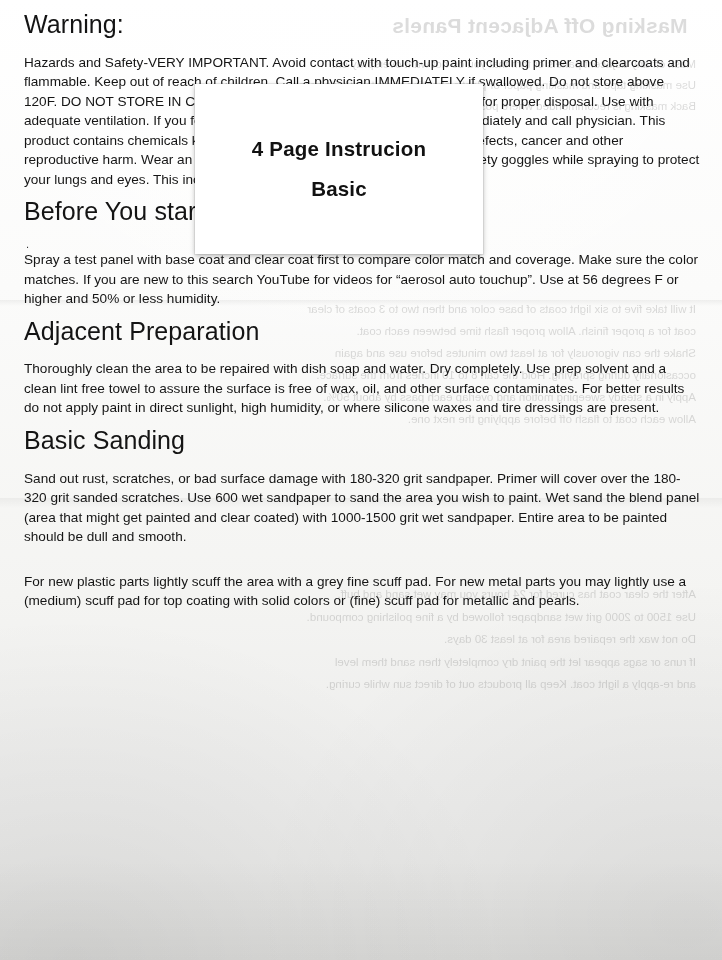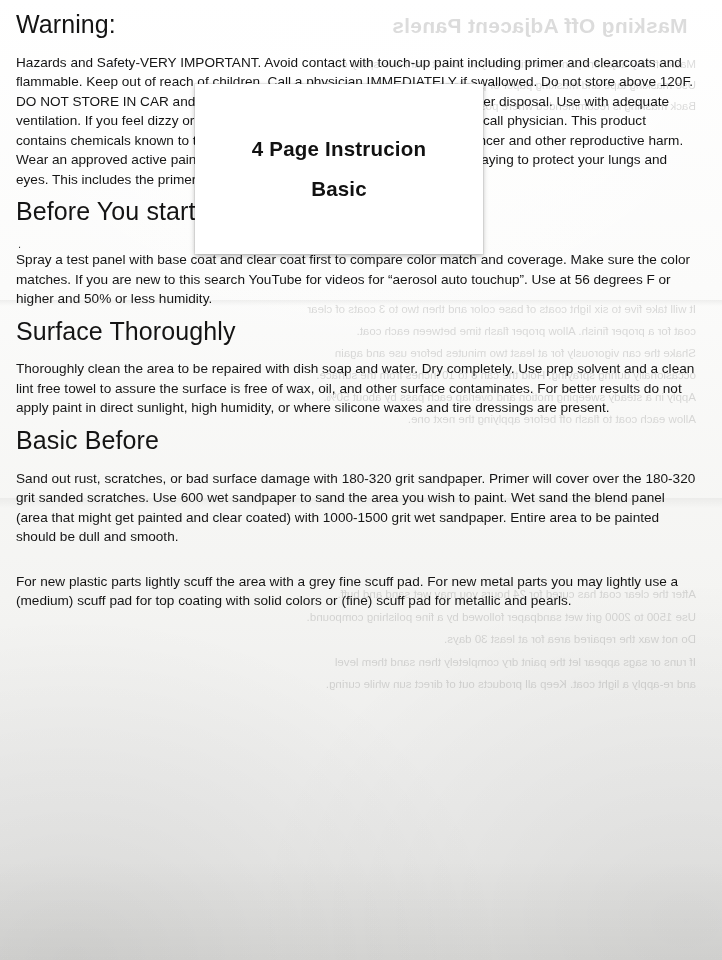--- a/index.html
+++ b/index.html
@@ -69,21 +69,21 @@
     top: 585px;
     left: 30px;
     right: 26px;
     font-size: 11.5px;
     line-height: 18.5px;
   }
   .bleed p { margin: 0 0 4px 0; }
 
   .content {
     position: relative;
-    padding: 10px 22px 0 16px;
+    padding: 10px 22px 0 24px;
   }
 
   h1.section {
     font-weight: 400;
     font-size: 25px;
     line-height: 1.15;
     margin: 0 0 14px 0;
     letter-spacing: 0.1px;
     color: #141414;
   }
@@ -178,24 +178,24 @@
 
   <h1 class="section">Warning:</h1>
   <div class="warning-block">
     <p class="body">Hazards and Safety-VERY IMPORTANT. Avoid contact with touch-up paint including primer and clearcoats and flammable. Keep out of reach of children. Call a physician IMMEDIATELY if swallowed. Do not store above 120F. DO NOT STORE IN CAR and avoid freezing. Follow local regulations for proper disposal. Use with adequate ventilation. If you feel dizzy or light headed stop product use immediately and call physician. This product contains chemicals known to the State of California to cause birth defects, cancer and other reproductive harm. Wear an approved active paint respirator and WEAR safety goggles while spraying to protect your lungs and eyes. This includes the primer, paint and clearcoat.</p>
   </div>
 
   <h1 class="section section-gap">Before You start:</h1>
   <p class="tiny-dot">.</p>
   <p class="body">Spray a test panel with base coat and clear coat first to compare color match and coverage. Make sure the color matches.  If you are new to this search YouTube for videos for “aerosol auto touchup”.  Use at 56 degrees F or higher and 50% or less humidity.</p>
 
-  <h1 class="section section-gap">Surface Thoroughly</h1>
+  <h1 class="section section-gap">Adjacent Preparation</h1>
   <p class="body">Thoroughly clean the area to be repaired with dish soap and water.  Dry completely. Use prep solvent and a clean lint free towel to assure the surface is free of wax, oil, and other surface contaminates. For better results do not apply paint in direct sunlight, high humidity, or where silicone waxes and tire dressings are present.</p>
 
-  <h1 class="section section-gap">Basic Before</h1>
+  <h1 class="section section-gap">Basic Sanding</h1>
   <p class="body">Sand out rust, scratches, or bad surface damage with 180-320 grit sandpaper. Primer will cover over the 180-320 grit sanded scratches. Use 600 wet sandpaper to sand the area you wish to paint. Wet sand the blend panel (area that might get painted and clear coated) with 1000-1500 grit wet sandpaper. Entire area to be painted should be dull and smooth.</p>
   <p class="body" style="margin-top:25px">For new plastic parts lightly scuff the area with a grey fine scuff pad. For new metal parts you may lightly use a (medium) scuff pad for top coating with solid colors or (fine) scuff pad for metallic and pearls.</p>
 
 </div>
 
 <div class="overlay-card">
   <div class="line">4 Page Instrucion</div>
   <div class="line">Basic</div>
 </div>
 

